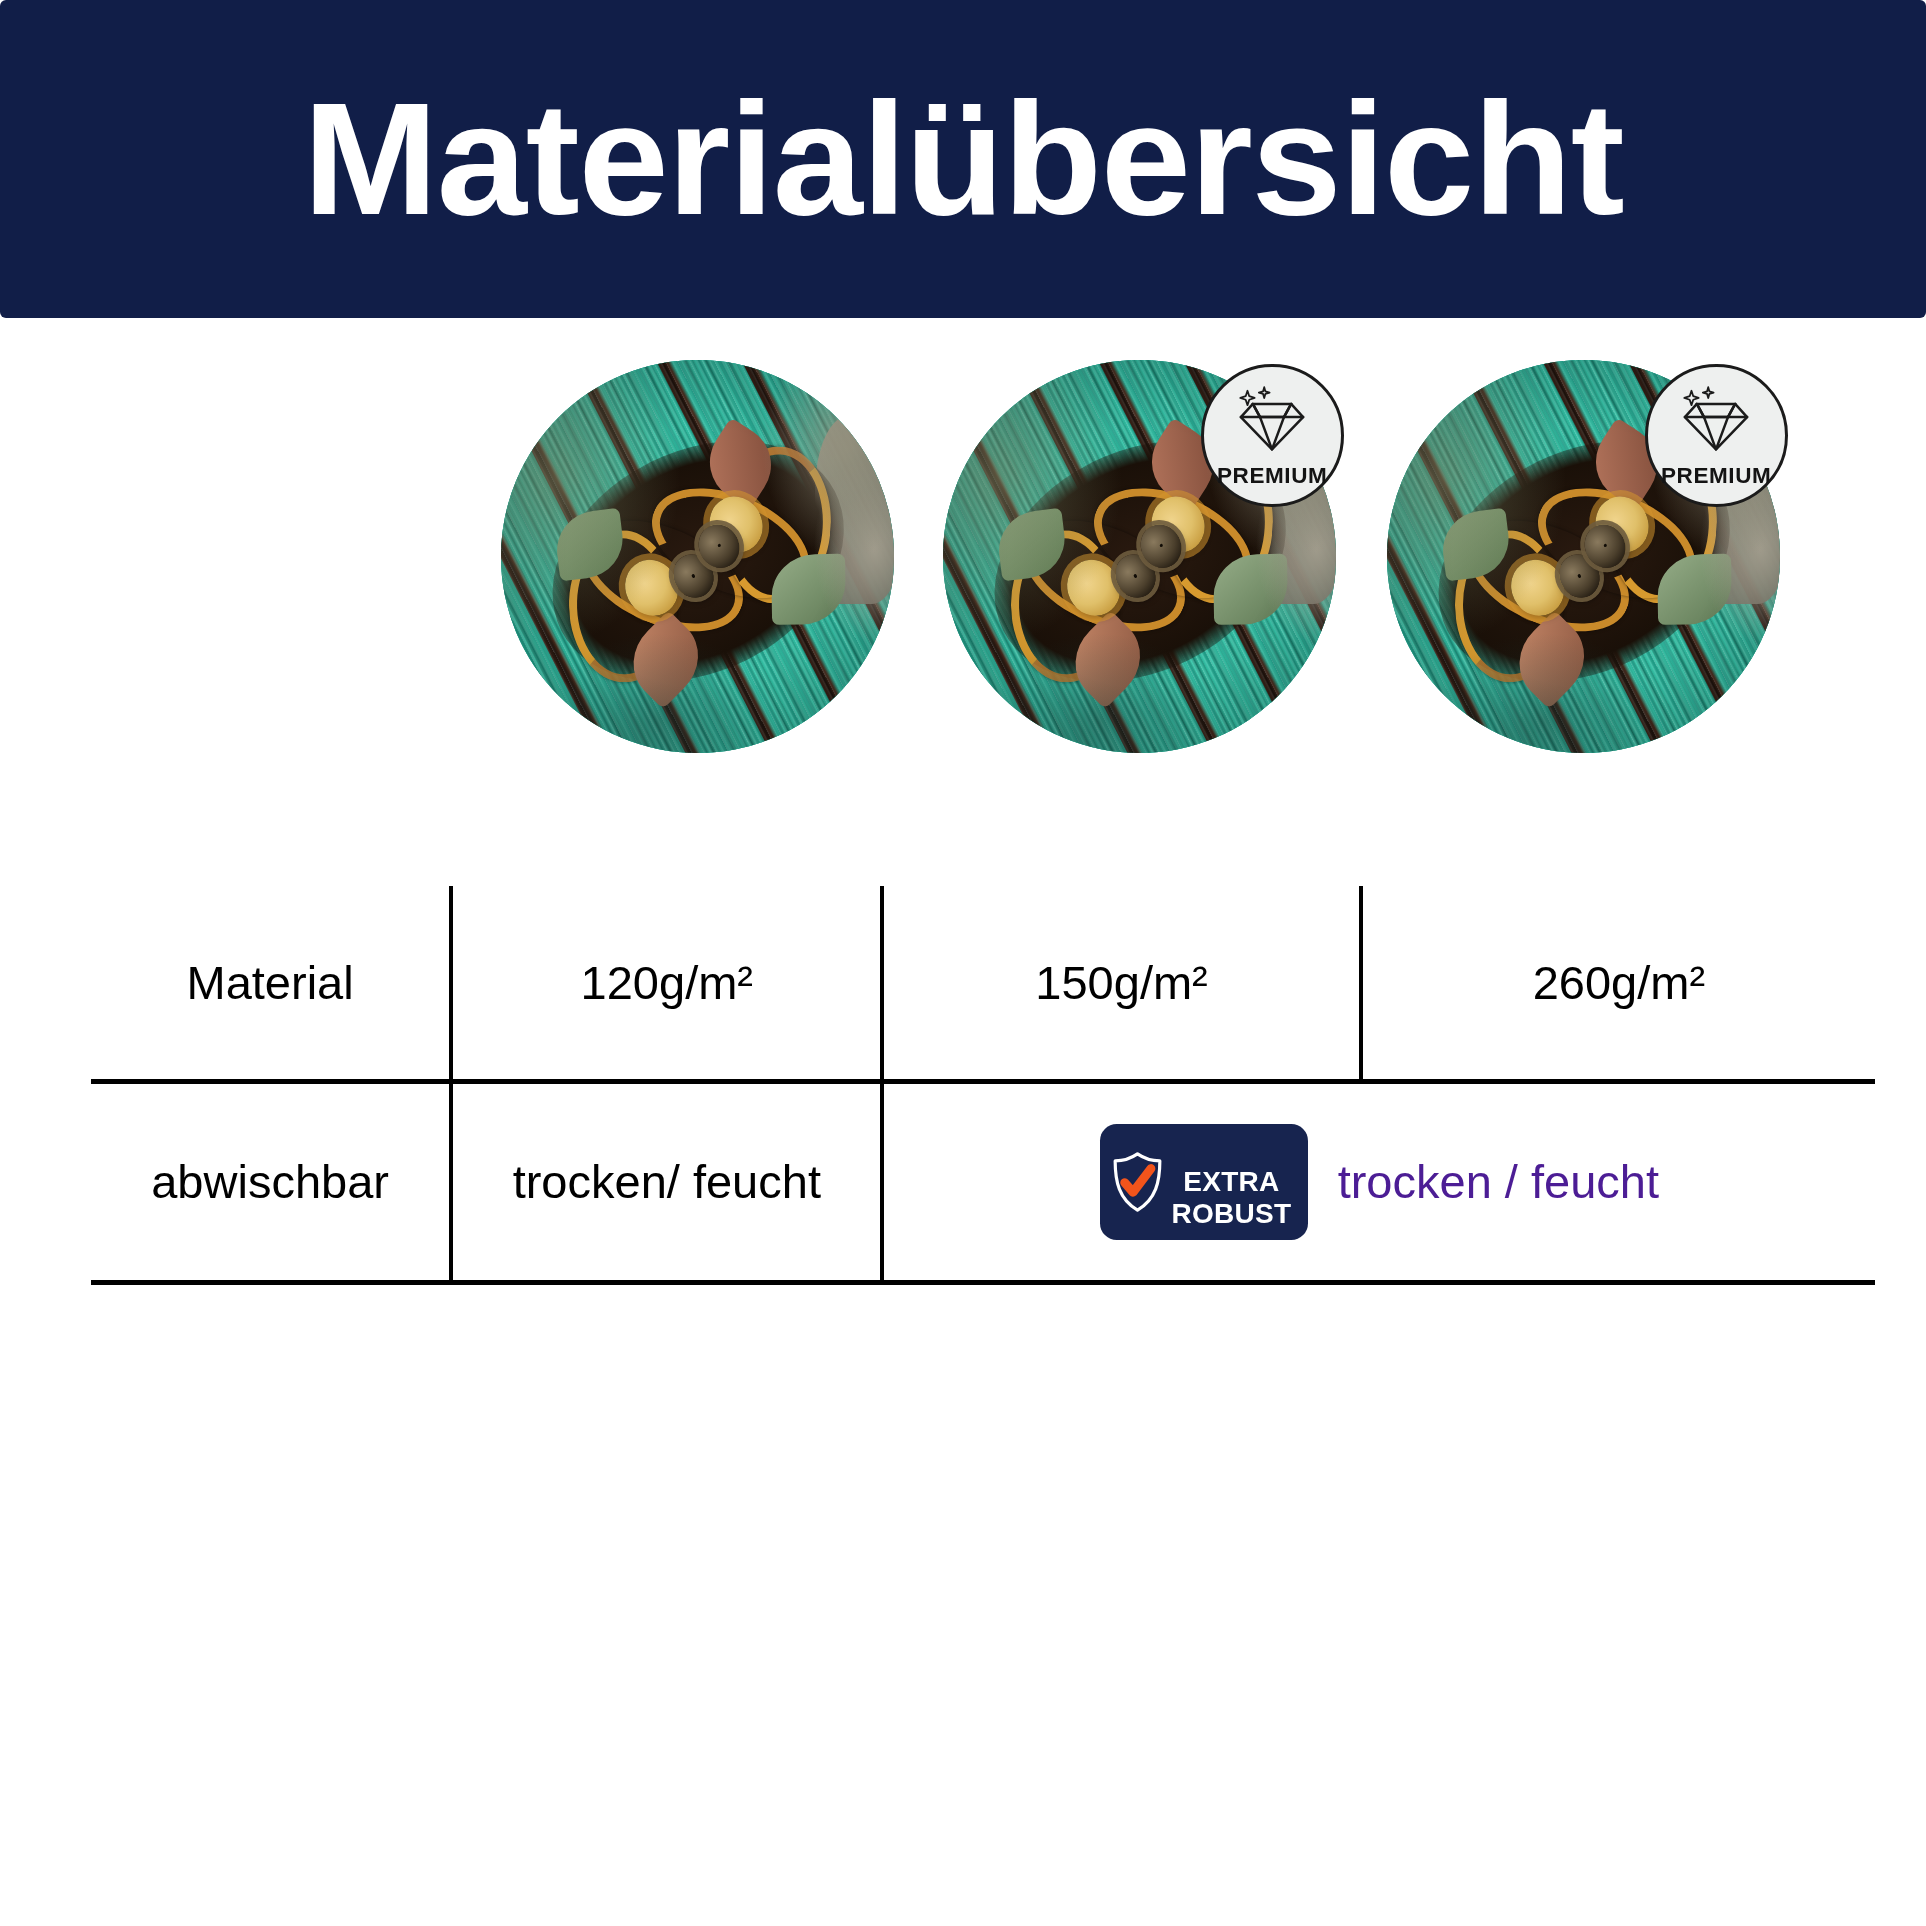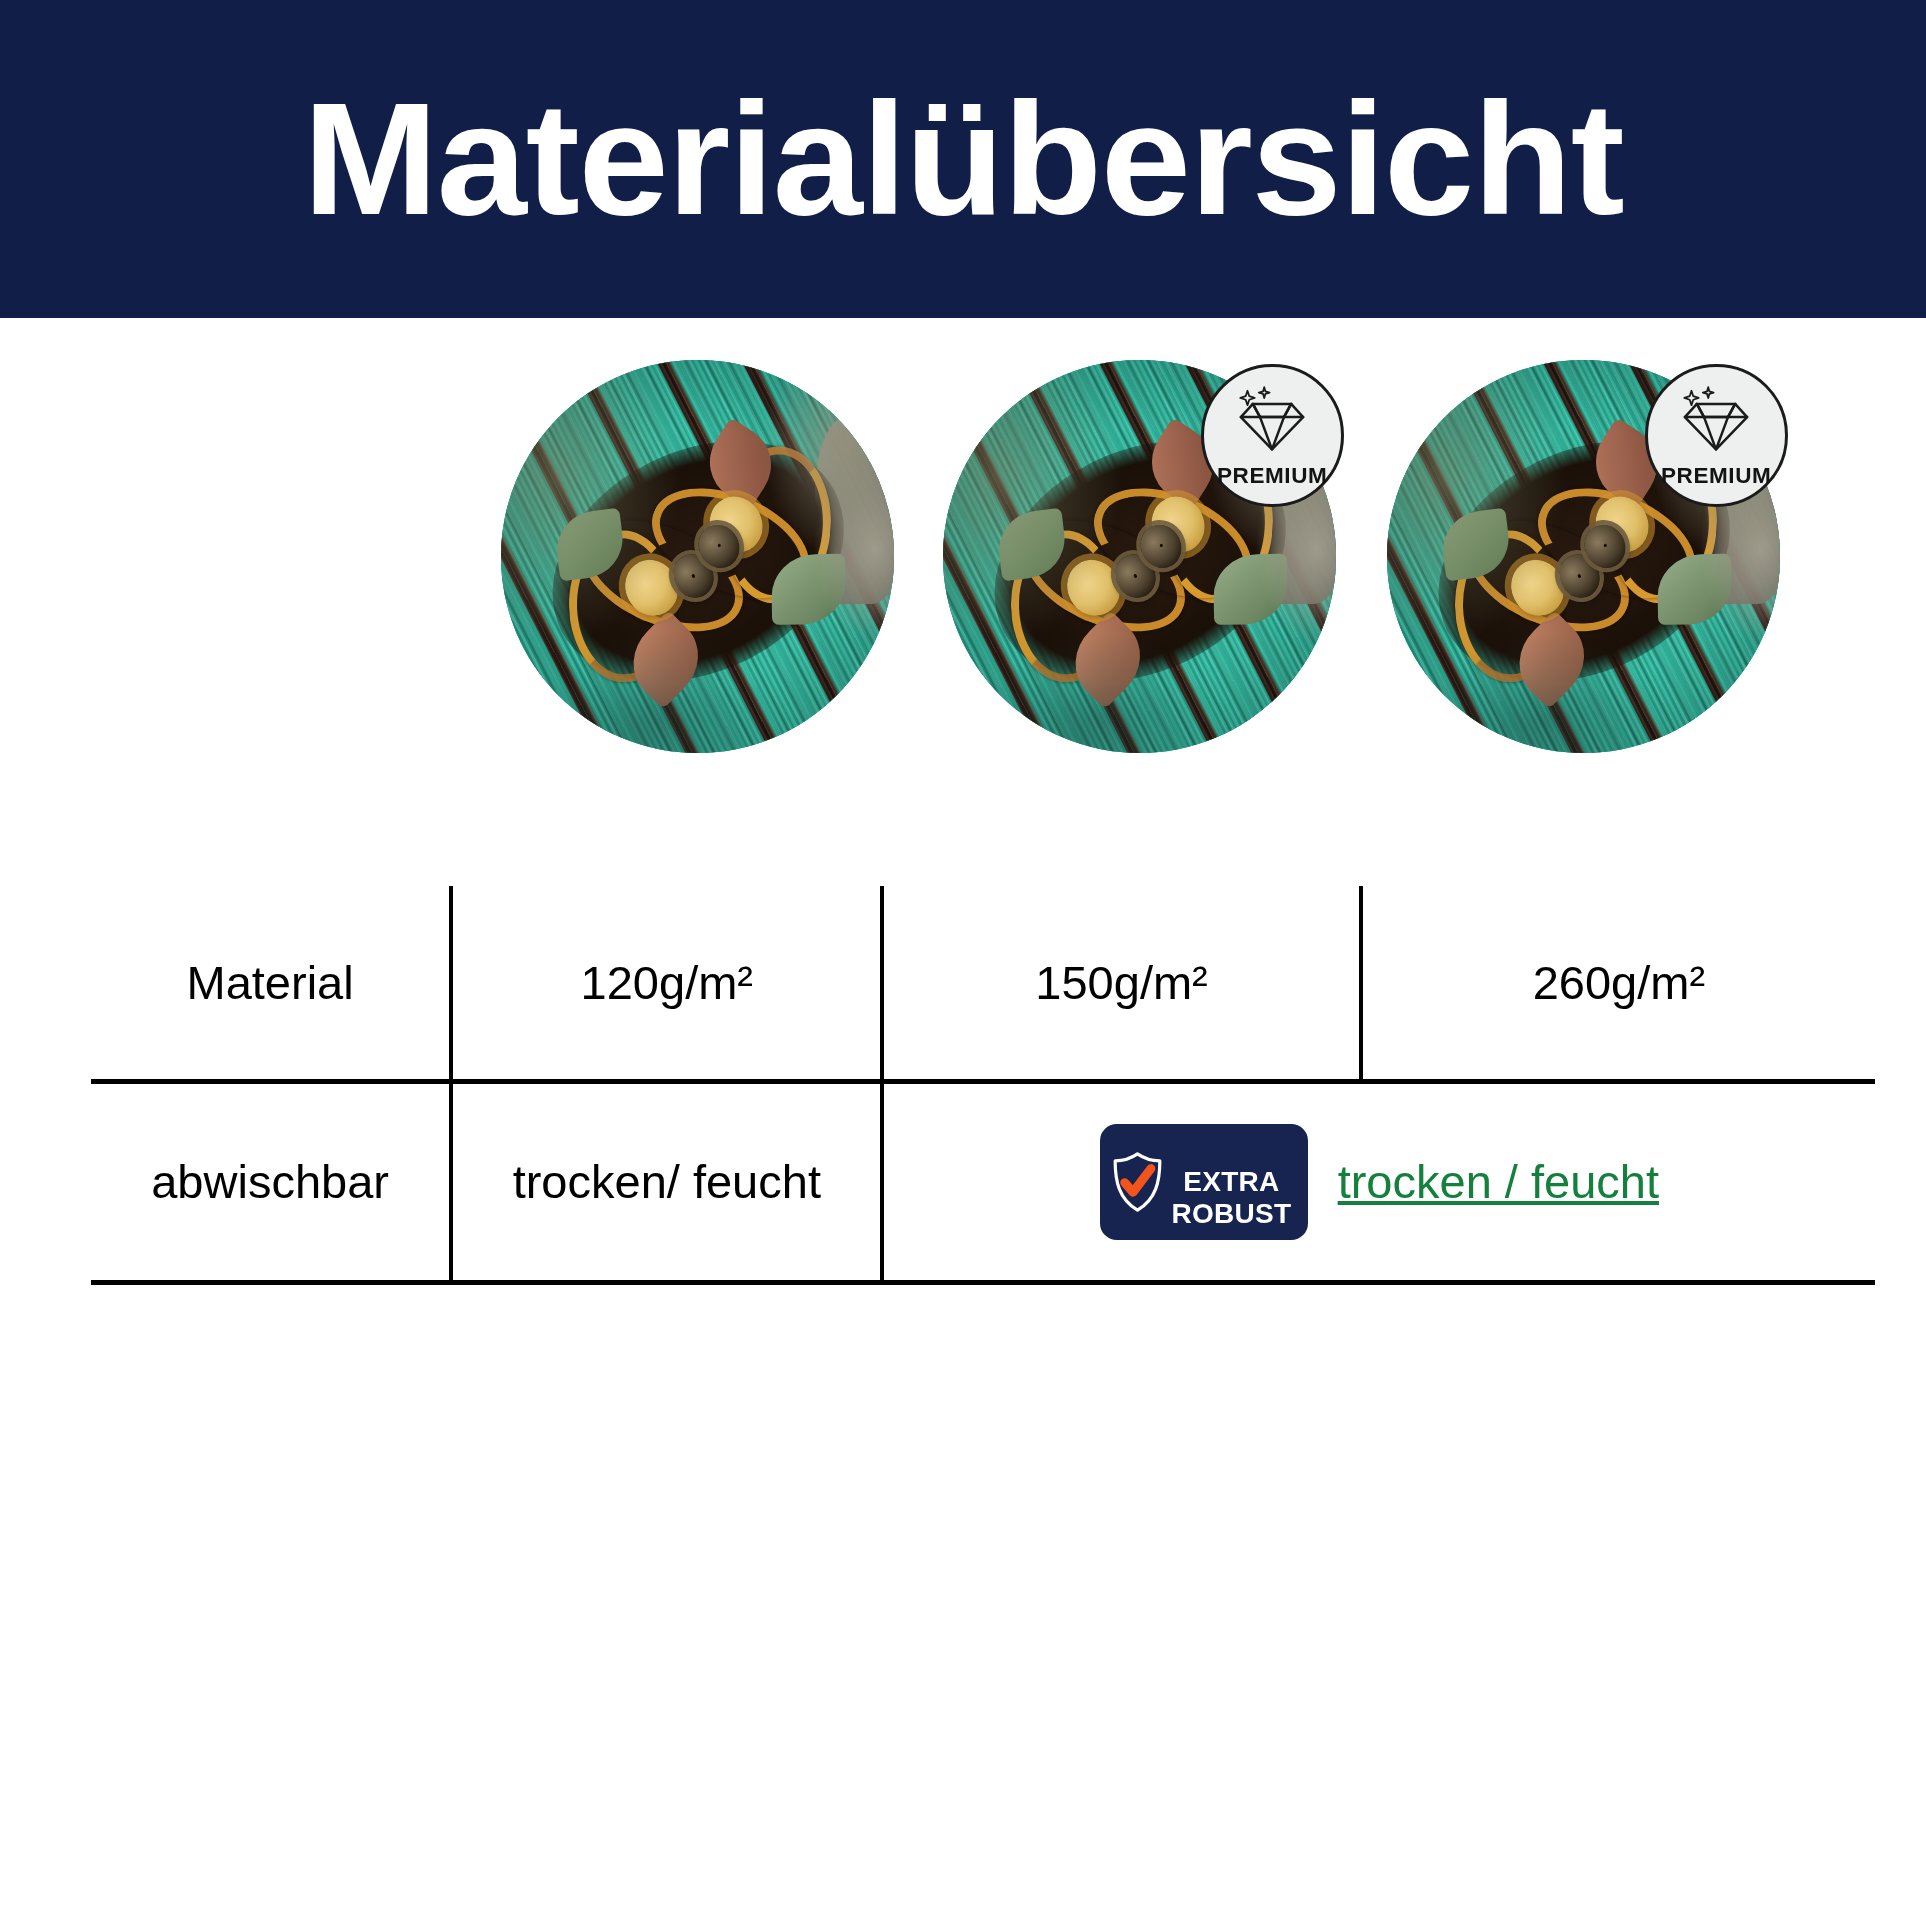--- a/index.html
+++ b/index.html
@@ -19,20 +19,21 @@
   .header-banner {
     position: absolute;
     left: 0;
     top: 0;
     width: 1926px;
     height: 318px;
     background: #111E48;
     display: flex;
     align-items: center;
     justify-content: center;
+    border-radius: 6px;
   }
   .header-title {
     color: #ffffff;
     font-size: 159px;
     font-weight: bold;
     letter-spacing: -1.3px;
     line-height: 1;
     white-space: nowrap;
     transform: scaleX(1.02);
     font-family: "Liberation Sans", "DejaVu Sans", sans-serif;
@@ -269,21 +270,21 @@
   .robust-text span {
     color: #ffffff;
     font-weight: bold;
     font-size: 28px;
     letter-spacing: 0.3px;
     font-family: "Liberation Sans", "DejaVu Sans", sans-serif;
     margin-top: 32px;
   }
   .robust-text span + span { margin-top: 3.9px; }
 
-  .merged-text { font-size: 47px; color: #15803d; white-space: nowrap; text-decoration: underline; }
+  .merged-text { font-size: 47px; color: #4c1d95; white-space: nowrap; }
 </style>
 </head>
 <body>
 
 <div class="header-banner">
   <div class="header-title">Materialübersicht</div>
 </div>
 
 <div class="circles-row">
 

